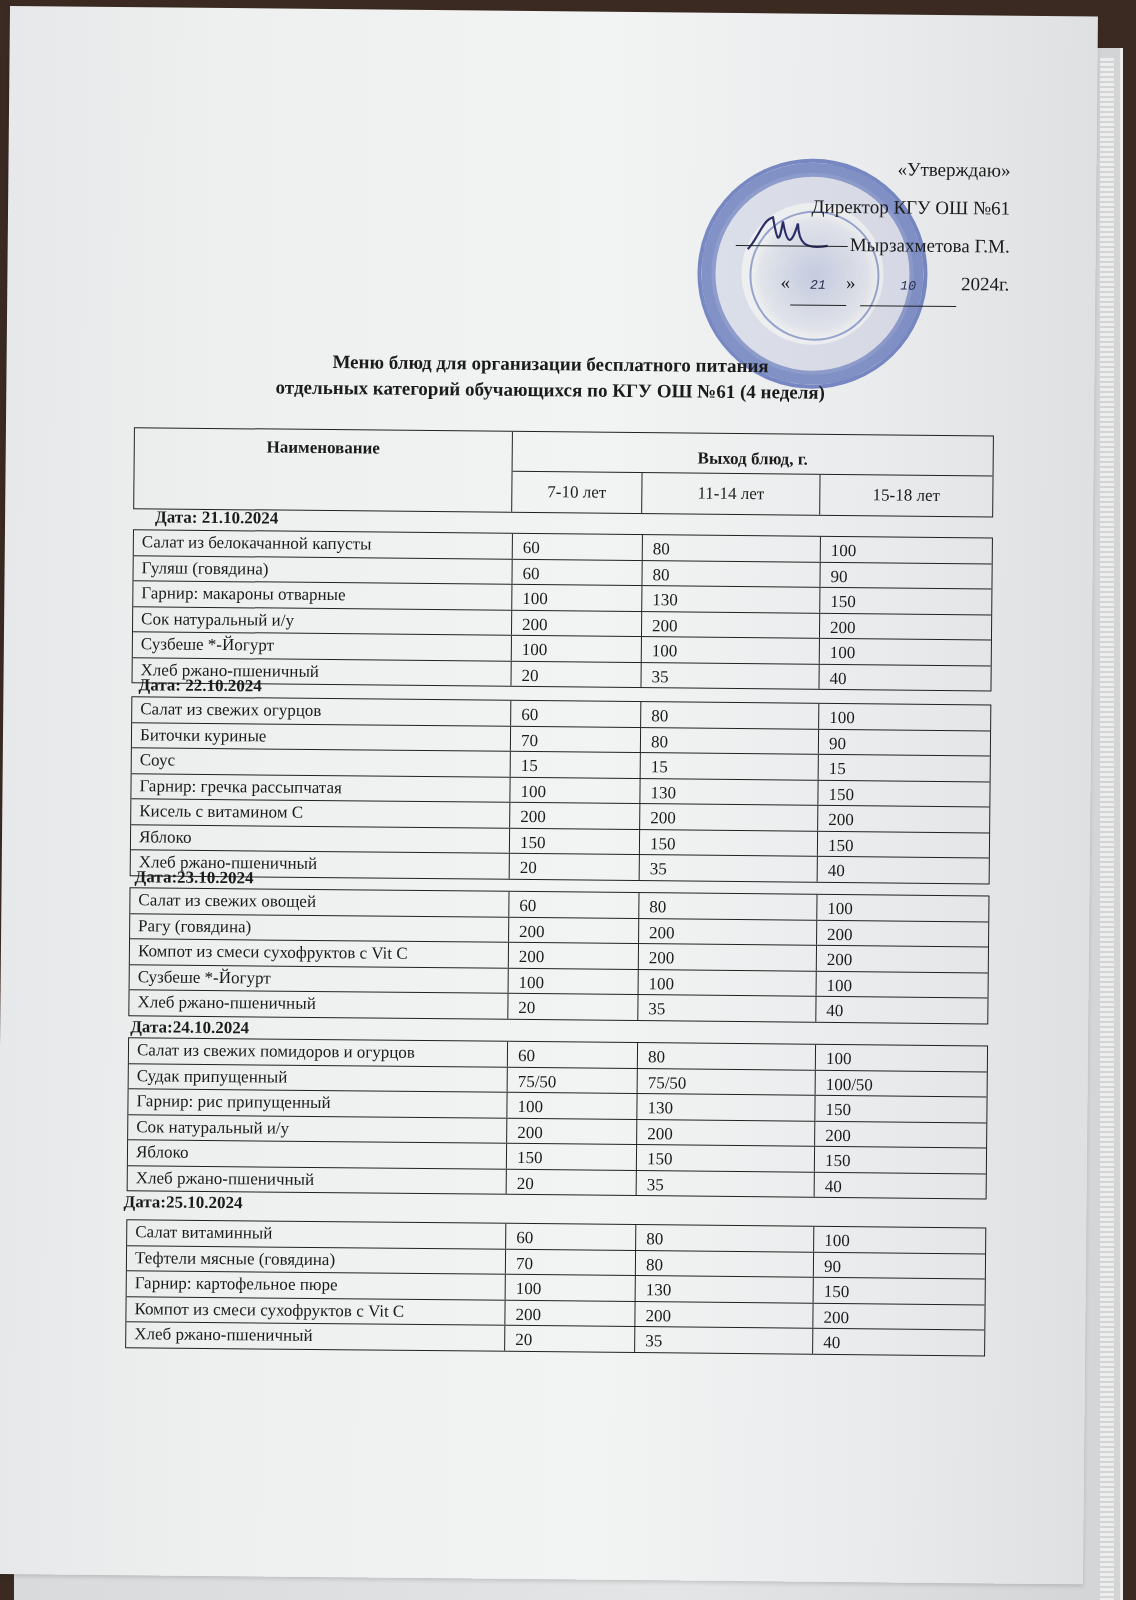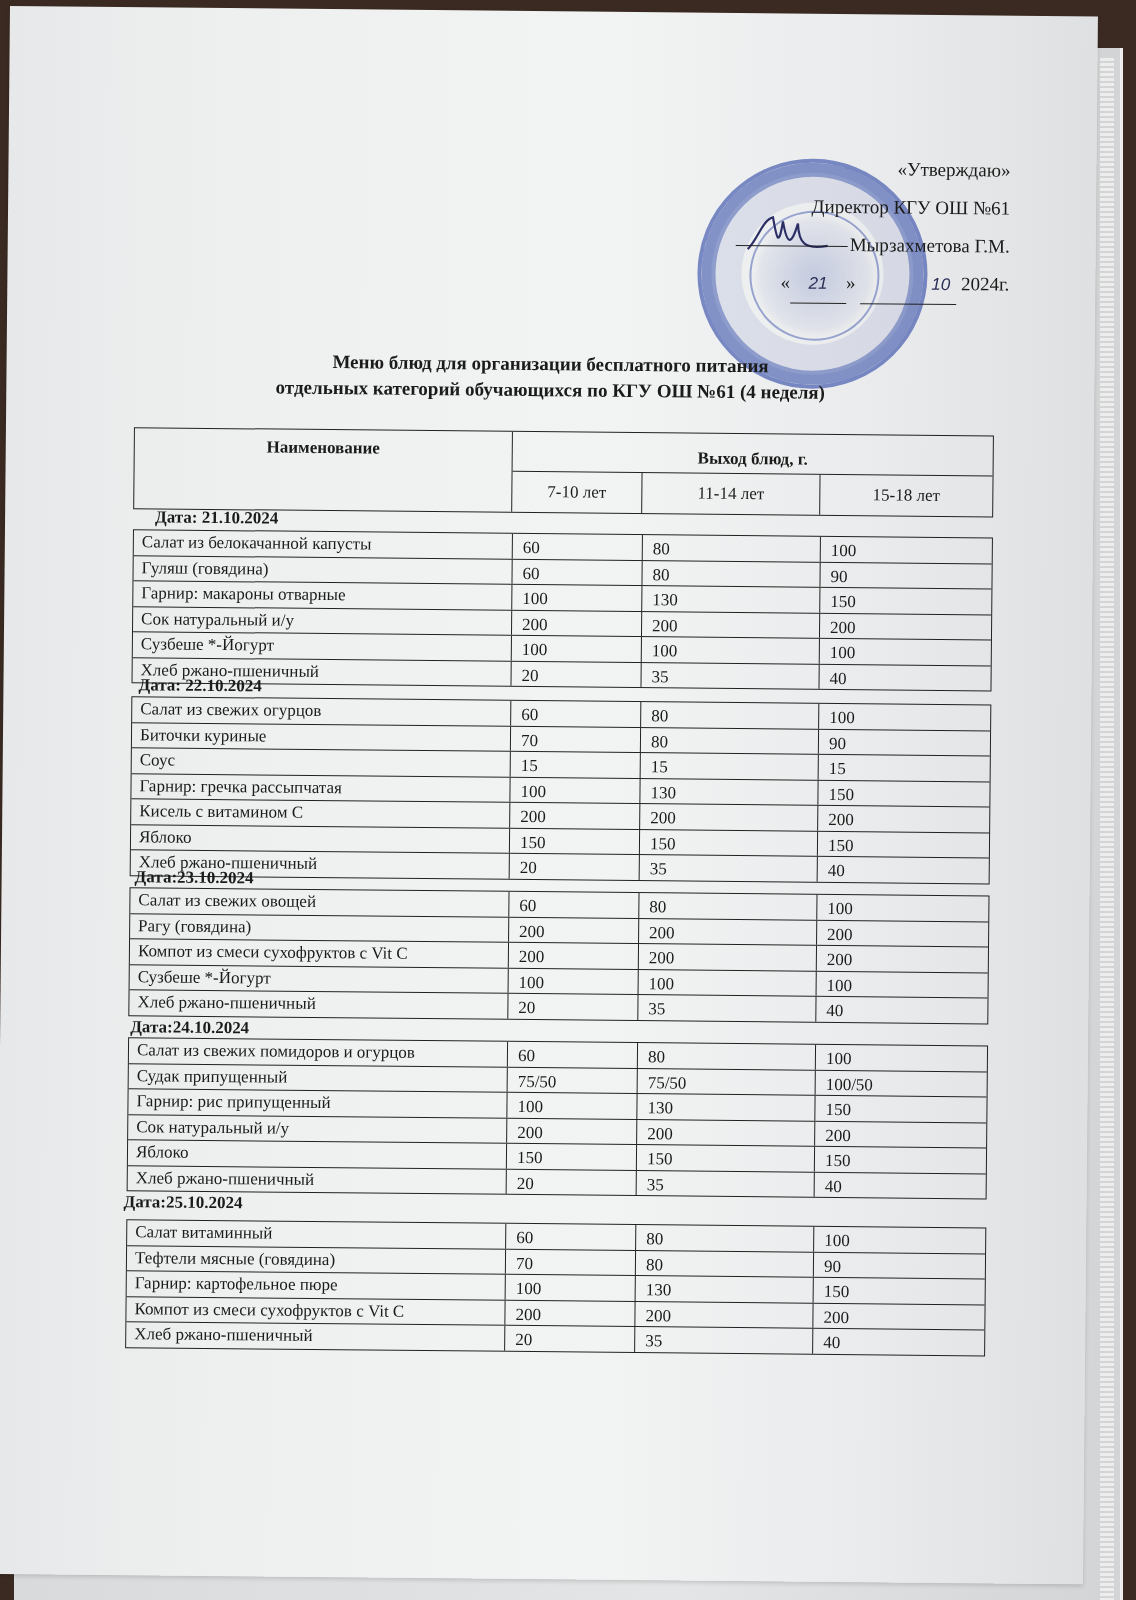--- a/index.html
+++ b/index.html
@@ -28,22 +28,22 @@
       box-shadow: 0 2px 4px rgba(0,0,0,.15);
     }
 
     
     .approve {
       position: absolute; right: 86px; top: 136px; text-align: right;
       font-size: 19px; line-height: 38px;
     }
     .approve .line { white-space: nowrap; }
     .sign-line { display: inline-block; border-bottom: 1.5px solid #222; width: 112px; height: 1px; vertical-align: 4px; margin-right: 2px; }
-    .blank { display: inline-block; border-bottom: 1.5px solid #222; padding: 0 6px; font-family: Liberation Sans, sans-serif; font-size: 17px; color: #2a2f55; font-style: italic; }
-    .blank.month { width: 84px; text-align: right; }
+    .blank { display: inline-block; border-bottom: 1.5px solid #222; padding: 0 6px; font-family: Liberation Mono, monospace; font-size: 13px; color: #2a2f55; font-style: italic; }
+    .blank.month { width: 84px; text-align: center; }
     .blank.day { width: 44px; text-align: center; }
 
     .stamp {
       position: absolute; left: 690px; top: 145px; width: 222px; height: 222px;
       border-radius: 50%;
       border: 4px solid rgba(52,78,170,.75);
       box-shadow: inset 0 0 0 10px rgba(52,78,170,.18), inset 0 0 0 14px rgba(52,78,170,.55), inset 0 0 0 40px rgba(52,78,170,.12);
       opacity: .85;
     }
     .stamp .inner {

